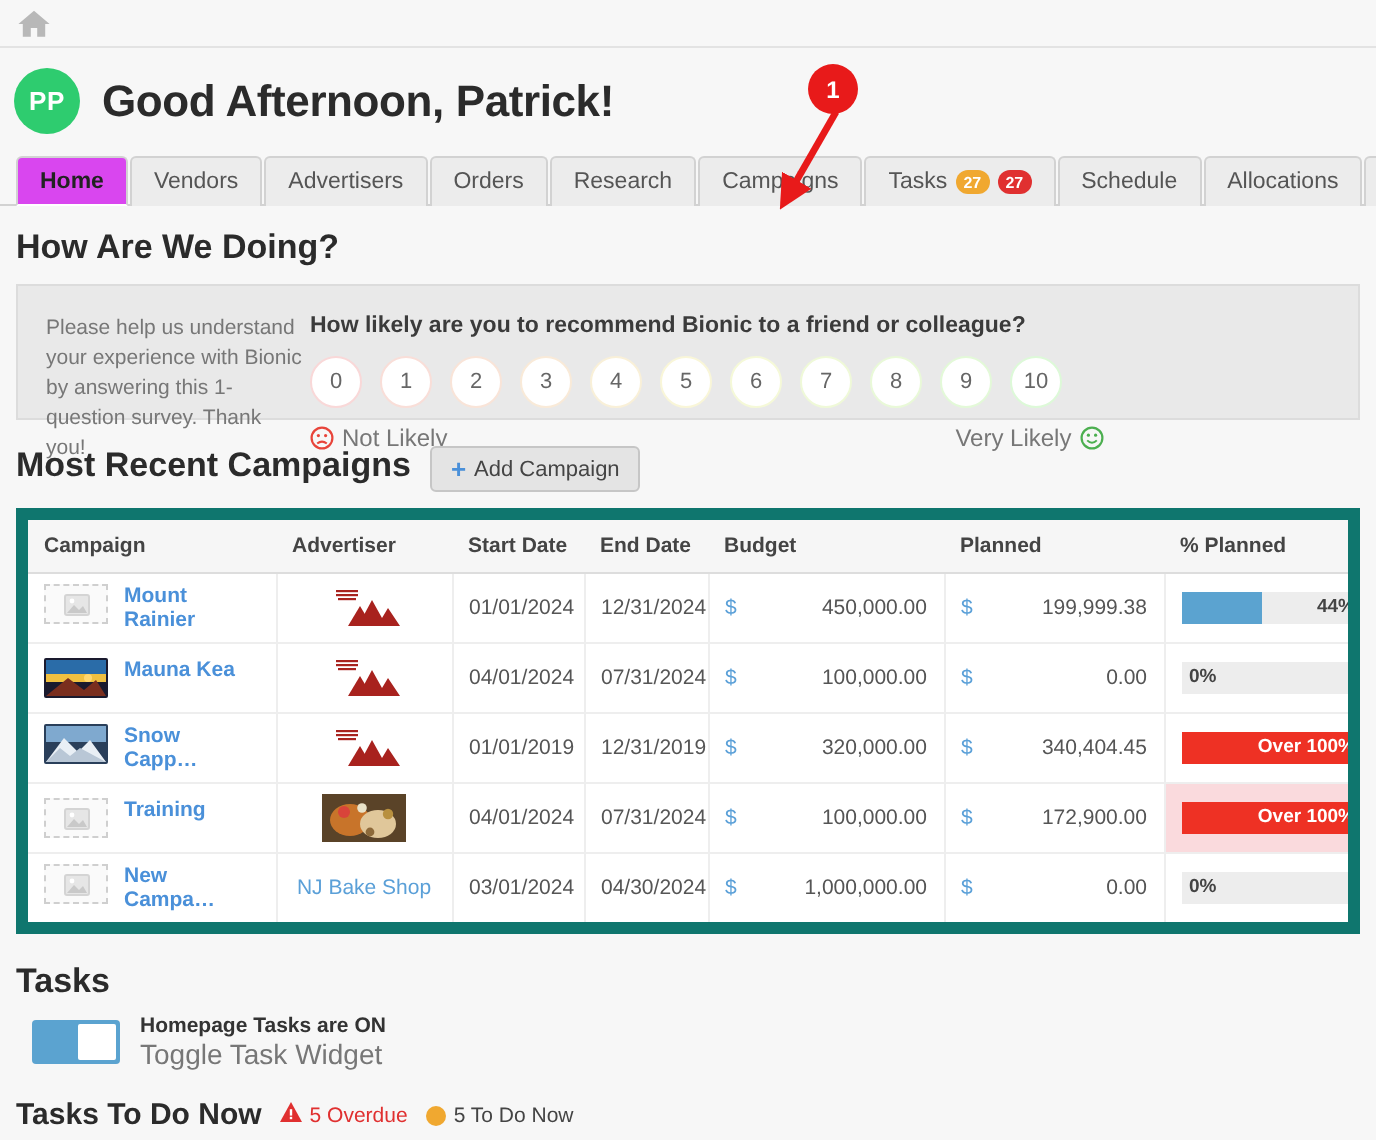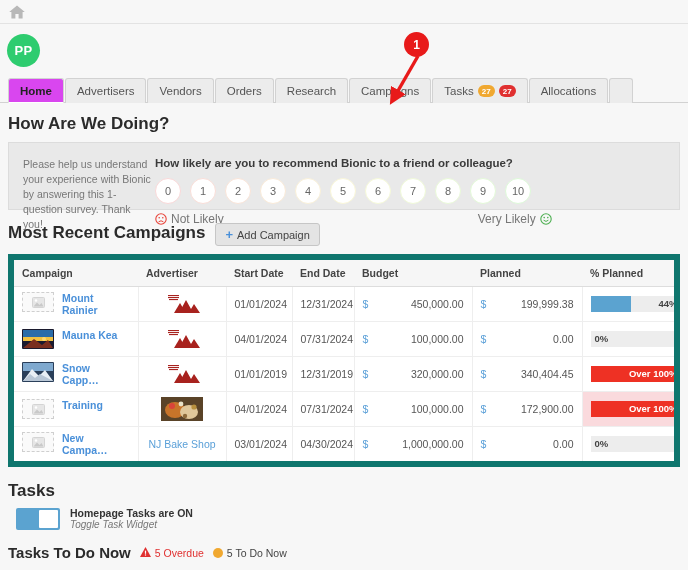--- a/index.html
+++ b/index.html
@@ -134,21 +134,21 @@
   
   .h-tasks { padding: 14px 0 6px 8px; }
   .toggle-row { display: flex; align-items: center; gap: 10px; padding-left: 16px; }
   .switch {
     width: 44px; height: 22px; border-radius: 2px;
     background: #5ba3d0; display: flex; align-items: center;
     justify-content: flex-end; padding: 2px; cursor: pointer;
   }
   .knob { width: 19px; height: 18px; background: #fff; border-radius: 1px; }
   .toggle-txt-1 { font-size: 10.5px; font-weight: bold; color: #333; }
-  .toggle-txt-2 { font-size: 10px; color: #777; font-style: italic; }
+  .toggle-txt-2 { font-size: 14px; color: #777; }
 
   .todo-row { display: flex; align-items: center; gap: 9px; padding: 14px 0 0 8px; }
   .todo-title { font-size: 15px; font-weight: bold; color: #2b2b2b; }
   .chip { display: flex; align-items: center; gap: 4px; font-size: 10.5px; }
   .chip.over { color: #e03030; }
   .chip.now { color: #444; }
   .dot { width: 10px; height: 10px; border-radius: 50%; background: #f0a830; display: block; }
 
   
   .anno { position: absolute; left: 404px; top: 32px; pointer-events: none; }
@@ -167,46 +167,50 @@
   <div class="utilbar">
     <span title="home">
       <svg class="home-ico" viewBox="0 0 18 16">
           <path fill="#b8b8b8" d="M9 1.4 1.2 8h2.2v6.4h4V10h3.2v4.4h4V8h2.2z"></path>
         </svg>
     </span>
   </div>
 
   <div class="greeting">
     <div class="avatar">PP</div>
+    <div class="greet-text">Good Afternoon, Patrick!</div>
   </div>
 
   <div class="tabs">
     <div class="tab active">
         <span>Home</span>
       </div>
     <div class="tab">
+        <span>Vendors</span>
+      </div>
+    <div class="tab">
         <span>Advertisers</span>
-      </div>
-    <div class="tab">
-        <span>Vendors</span>
       </div>
     <div class="tab">
         <span>Orders</span>
       </div>
     <div class="tab">
         <span>Research</span>
       </div>
     <div class="tab">
         <span>Campaigns</span>
       </div>
     <div class="tab">
       <span>Tasks</span>
       <span class="badge orange">27</span>
       <span class="badge red">27</span>
     </div>
+    <div class="tab">
+        <span>Schedule</span>
+      </div>
     <div class="tab">
         <span>Allocations</span>
       </div>
     <div class="tab"></div>
 
   </div>
 
   <div class="h-how">
     <span class="sect-title">How Are We Doing?</span>
   </div>

